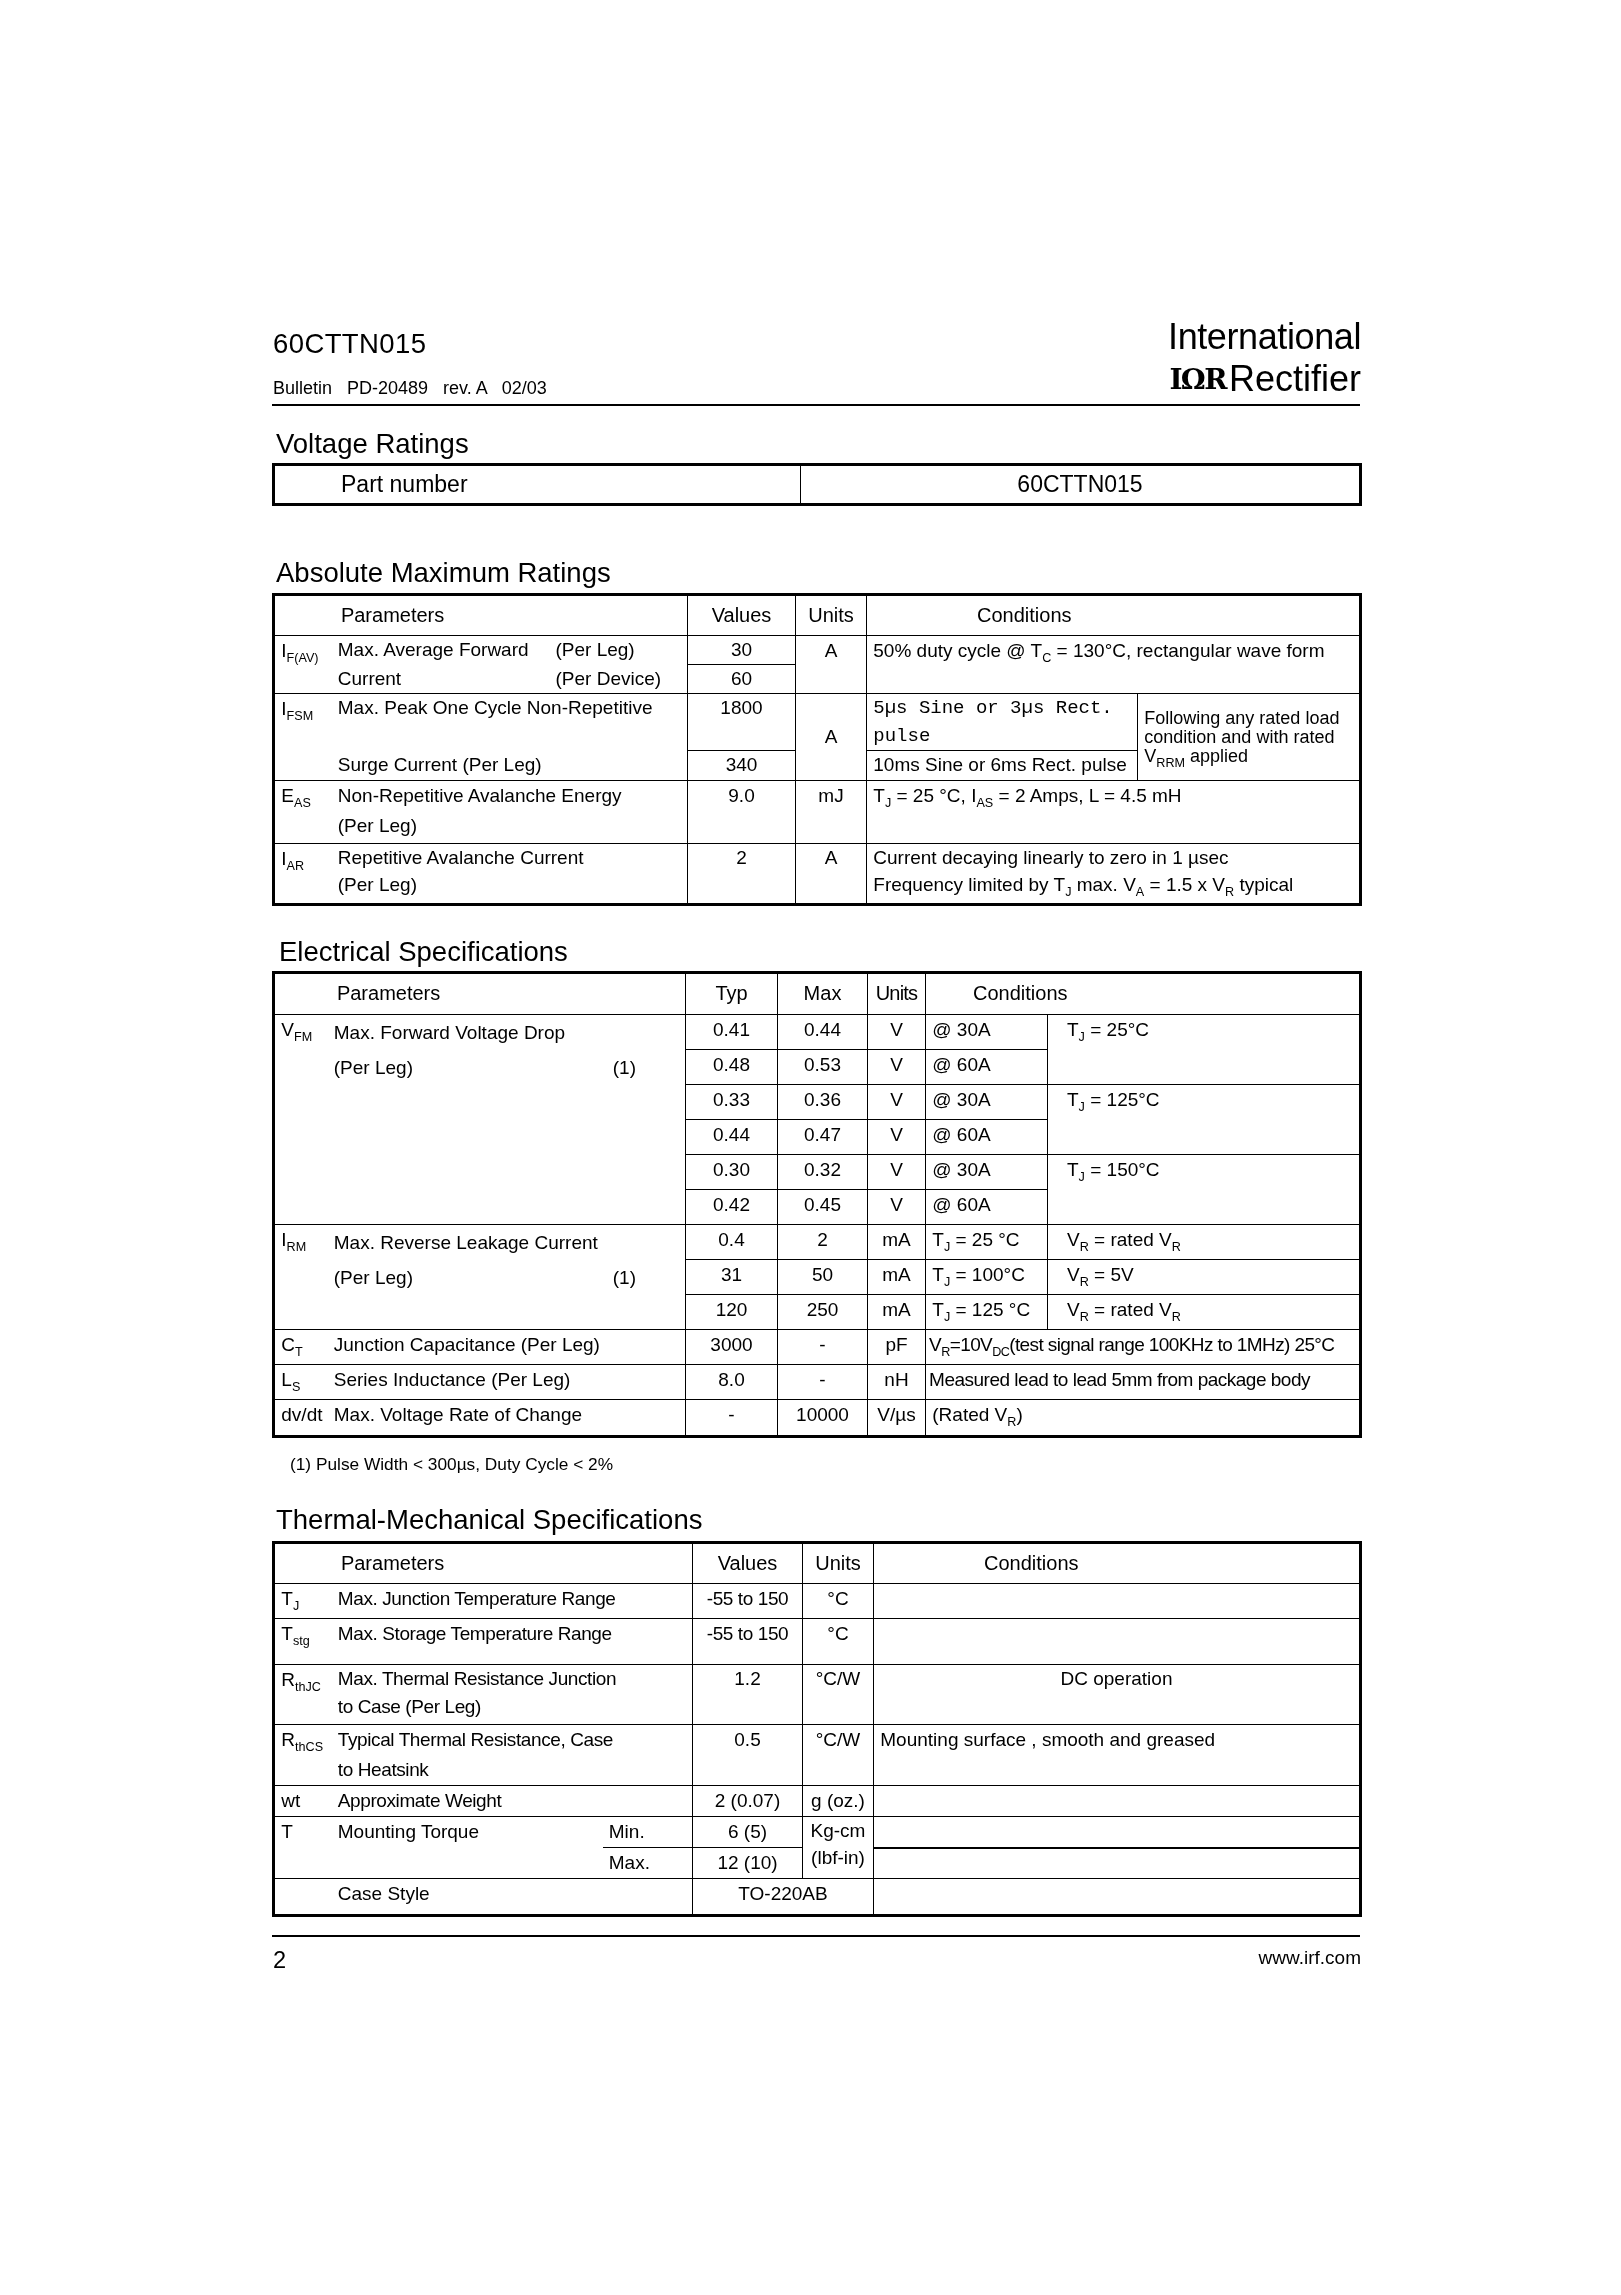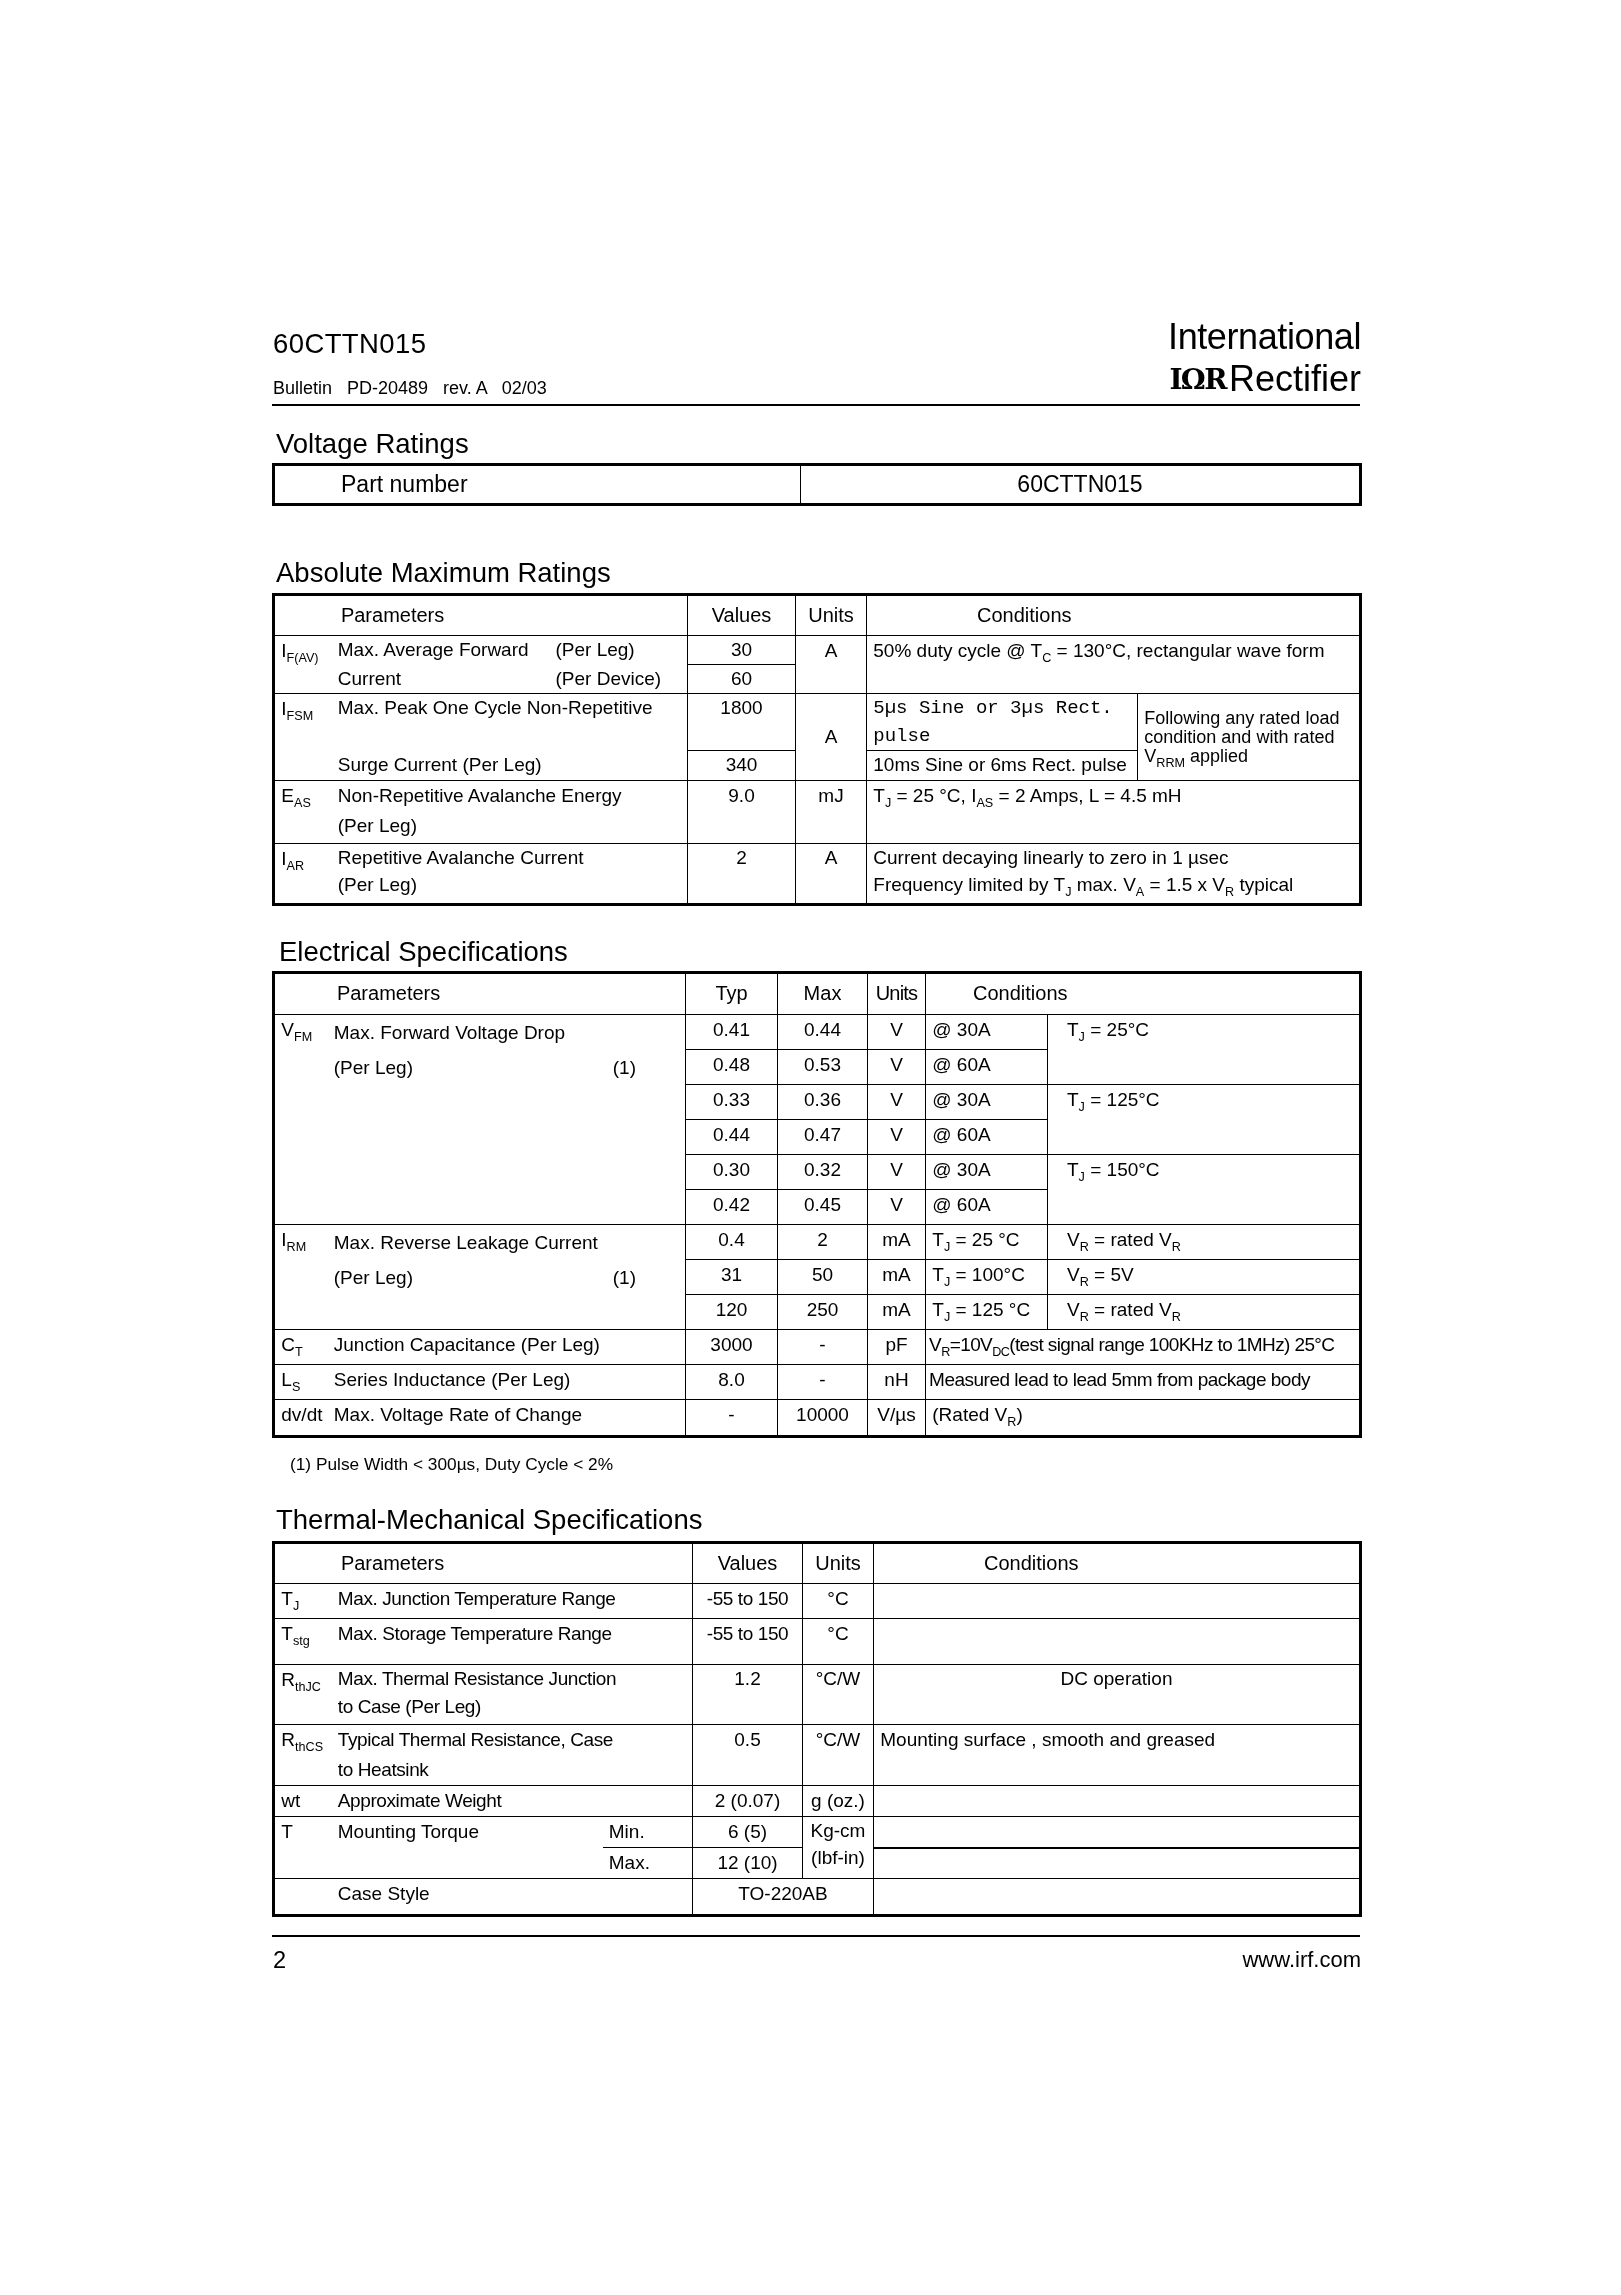--- a/index.html
+++ b/index.html
@@ -16,21 +16,21 @@
   table{border-collapse:collapse;position:absolute;left:274px;width:1086px;font-size:19px;table-layout:fixed;}
   td,th{border:1.6px solid #000;padding:0 6.3px;vertical-align:top;font-weight:normal;line-height:30px;}
   table.outer{outline:2.4px solid #000;outline-offset:-0.8px;}
   th{font-size:20px;line-height:39px;text-align:left;}
   .c{text-align:center;}
   sub{font-size:12.6px;vertical-align:-4.7px;line-height:0;}
   .nb{border-left:none;}
   .nbr{border-right:none;}
   .foot-note{left:290px;top:1454px;font-size:17.3px;}
   .page-no{left:273px;top:1947px;font-size:23.6px;}
-  .url{right:261px;top:1947px;font-size:22px;margin-left:48px;}
+  .url{right:261px;top:1947px;font-size:19px;margin-left:48px;}
   .param{position:relative;}
   .tag{position:absolute;right:6.3px;}
 </style>
 </head>
 <body>
 
 <div class="abs part-title">60CTTN015</div>
 <div class="abs bulletin" style="white-space:pre;">Bulletin   PD-20489   rev. A   02/03</div>
 <div class="abs logo1">International</div>
 <div class="abs logo2">

